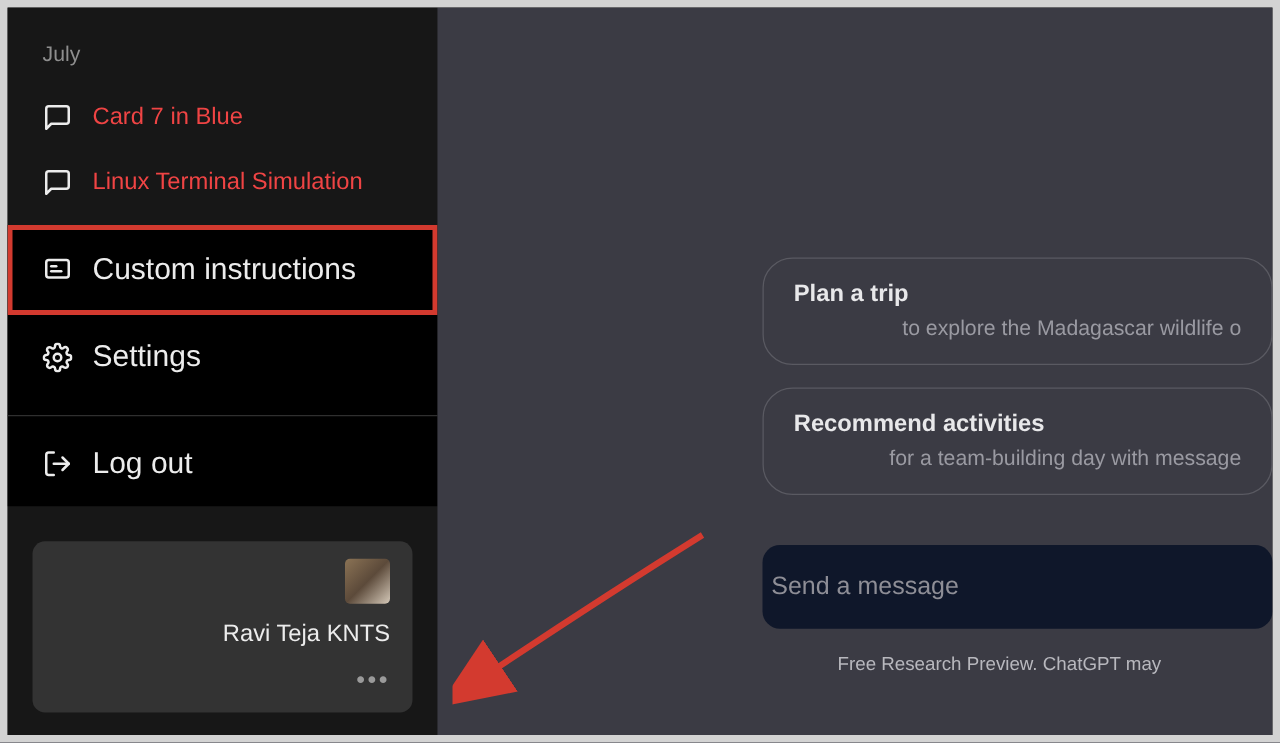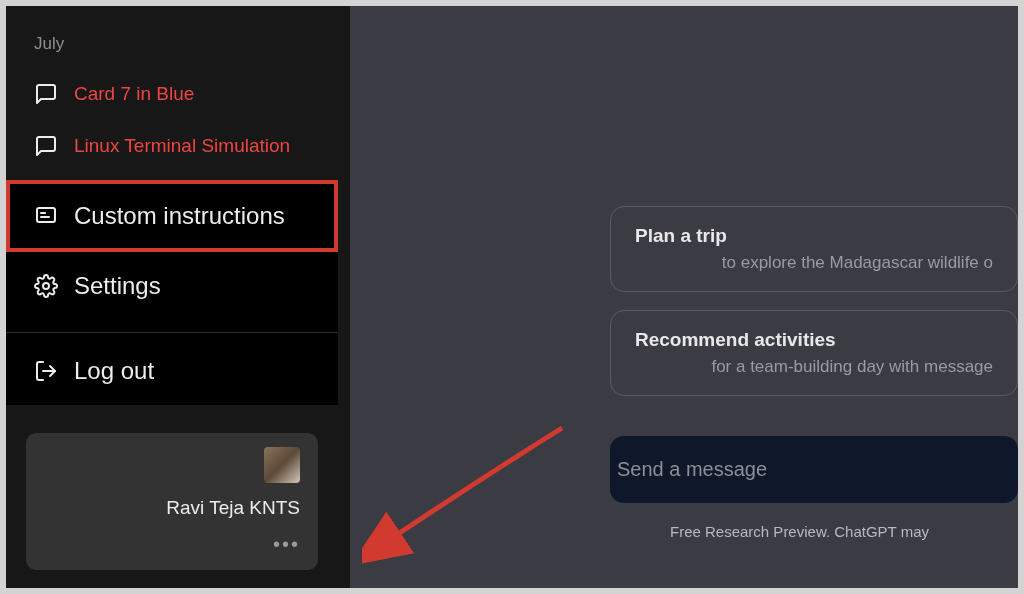--- a/index.html
+++ b/index.html
@@ -23,21 +23,21 @@
       bottom: 6px;
       background: #212121;
       display: flex;
       overflow: hidden;
     }
     .sidebar {
       width: 344px;
       background: #171717;
       display: flex;
       flex-direction: column;
-      padding: 28px 12px 0 0;
+      padding: 28px 0 0 0;
       position: relative;
     }
     .month-label {
       color: #8e8e8e;
       font-size: 17px;
       font-weight: 500;
       padding: 0 28px 14px 28px;
     }
     .month-label.second {
       padding-top: 12px;
@@ -105,21 +105,21 @@
       flex: 1;
       background: #3b3b44;
       position: relative;
       display: flex;
       flex-direction: column;
       padding-left: 260px;
       padding-top: 200px;
     }
     .suggestion-card {
       border: 1px solid #5a5a62;
-      border-radius: 14px;
+      border-radius: 24px;
       padding: 18px 24px;
       margin-bottom: 18px;
       cursor: pointer;
       min-height: 80px;
     }
     .suggestion-title {
       color: #e8e8ea;
       font-size: 19px;
       font-weight: 600;
       margin-bottom: 6px;

